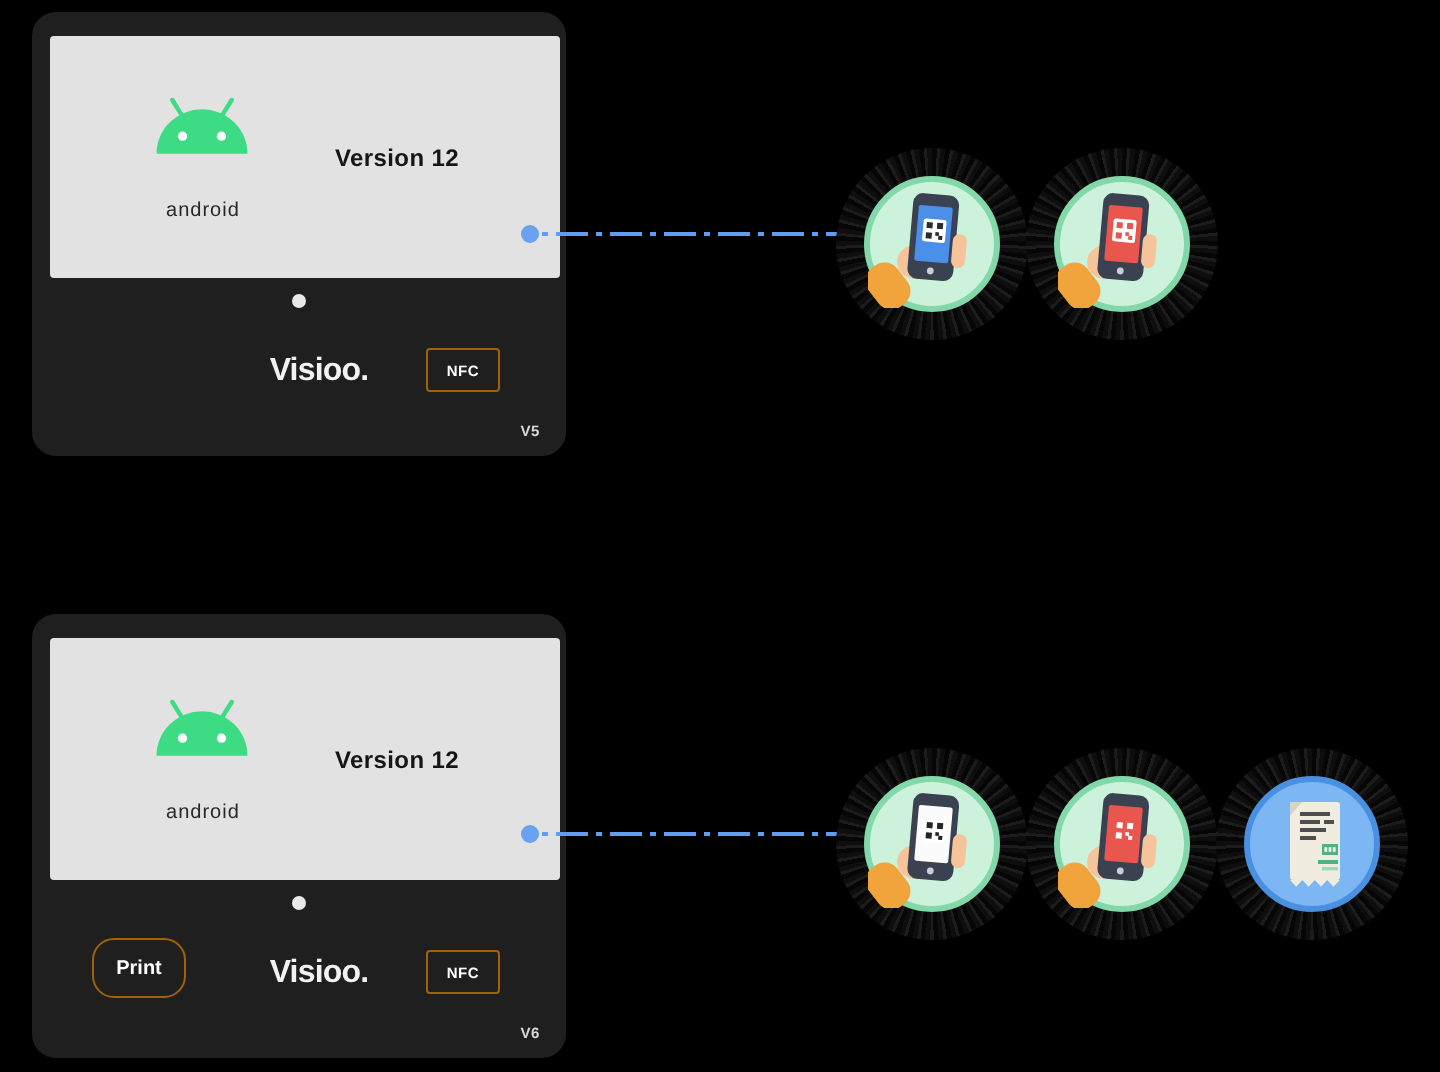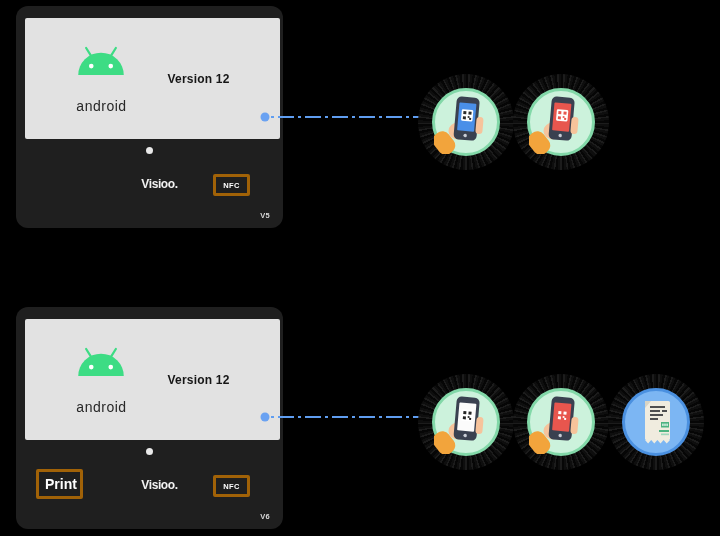--- a/index.html
+++ b/index.html
@@ -6,29 +6,29 @@
   .canvas{position:relative;width:720px;height:536px;background:#000;overflow:hidden;
           font-family:"Liberation Sans",sans-serif;}
 
   
   .device{position:absolute;left:16px;width:267px;height:222px;background:#1f1f1f;border-radius:12px;}
   .device.top{top:6px;}
   .device.bottom{top:307px;}
   .screen{position:absolute;left:9px;top:12px;width:255px;height:121px;background:#e2e2e2;border-radius:2px;
           display:flex;align-items:center;justify-content:center;gap:40px;}
   .android-logo{display:flex;flex-direction:column;align-items:center;}
-  .android-word{font-size:14px;font-weight:500;color:#282828;letter-spacing:.5px;margin-top:20px;}
+  .android-word{font-size:10px;font-weight:500;color:#282828;letter-spacing:.5px;margin-top:20px;}
   .version{font-size:12px;font-weight:700;color:#161616;letter-spacing:.2px;}
   .camera-dot{position:absolute;left:130px;top:141px;width:7px;height:7px;border-radius:50%;background:#e9e9e9;}
   .brand{position:absolute;left:106px;top:171px;width:75px;text-align:center;
-         font-size:12px;font-weight:700;color:#f2f2f2;letter-spacing:-0.4px;}
-  .dev-btn{position:absolute;background:transparent;border:3px solid #a16207;border-radius:2px;
+         font-size:16px;font-weight:700;color:#f2f2f2;letter-spacing:-0.4px;}
+  .dev-btn{position:absolute;background:transparent;border:1px solid #a16207;border-radius:2px;
            color:#fff;font-family:"Liberation Sans",sans-serif;font-weight:700;cursor:pointer;}
   .nfc-btn{left:197px;top:168px;width:37px;height:22px;font-size:7.5px;letter-spacing:.3px;}
-  .print-btn{left:20px;top:162px;width:47px;height:30px;font-size:14px;}
+  .print-btn{left:30px;top:162px;width:47px;height:30px;font-size:10px;border-radius:11px;}
   .vtag{position:absolute;right:13px;bottom:8px;font-size:7.5px;font-weight:700;color:#d9d9d9;letter-spacing:.3px;text-align:center;}
 
   
   .connector{position:absolute;}
 
   
   .icon-circle{position:absolute;width:96px;height:96px;border-radius:50%;
     background:repeating-conic-gradient(#060606 0deg 3deg,#1c1c1c 3deg 5deg,#0e0e0e 5deg 8deg);}
   .disc{position:absolute;inset:14px;border-radius:50%;box-sizing:border-box;}
   .mint-disc{background:#ccf2dc;border:3px solid #82d8a8;}

